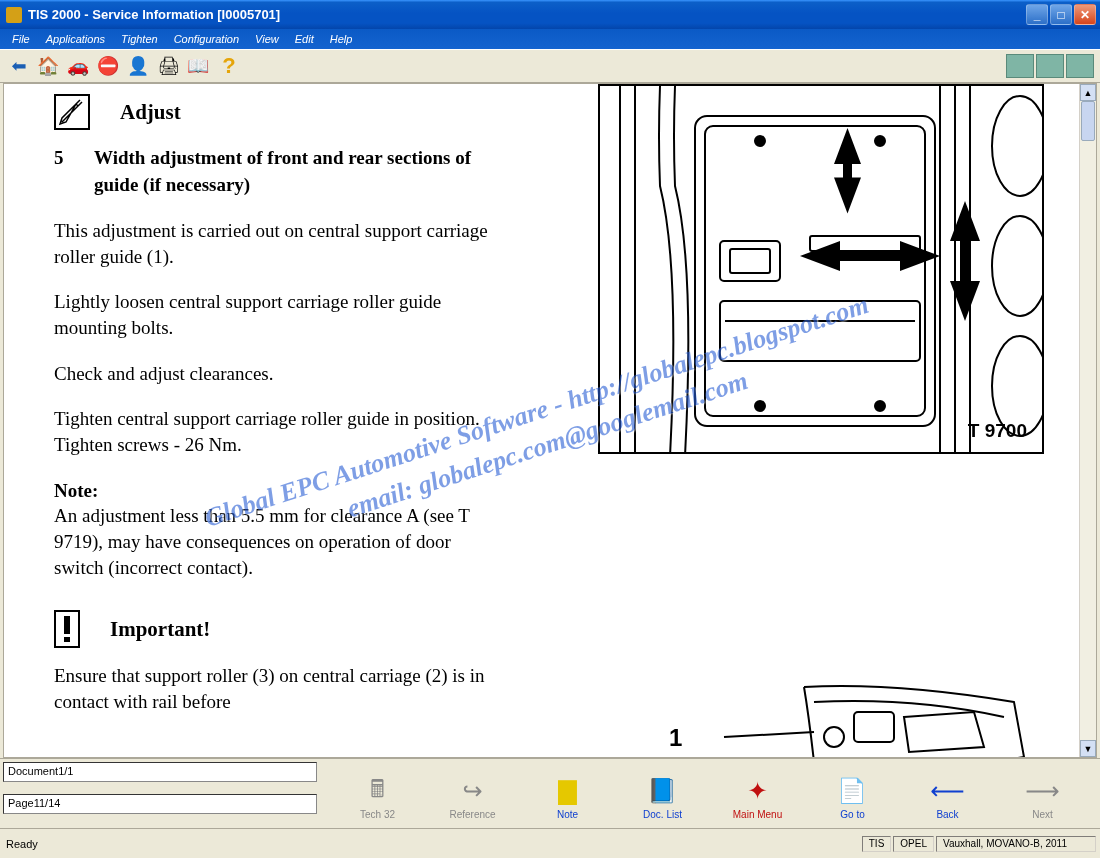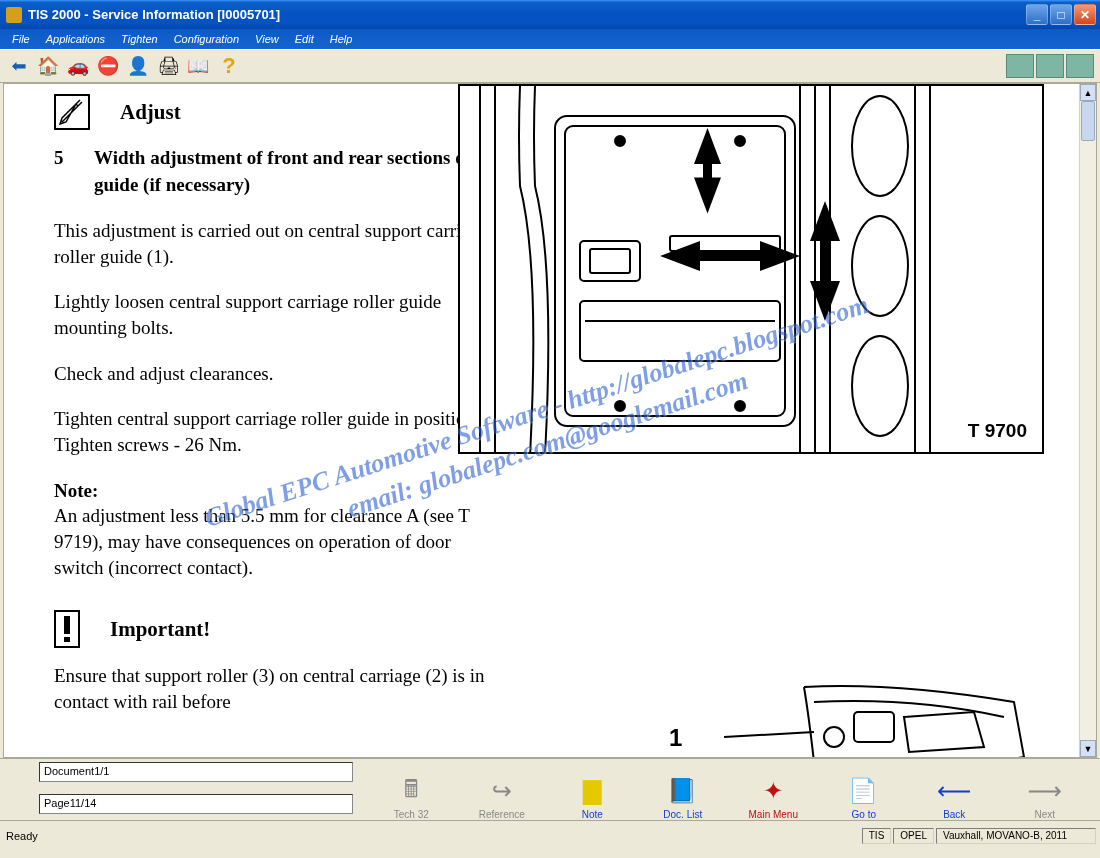--- a/index.html
+++ b/index.html
@@ -32,39 +32,39 @@
 .doc-text { font-family: "Times New Roman", serif; font-size: 19px; color: #000; line-height: 1.35; border-radius: 26px; }
 .section-row { display: flex; align-items: center; margin-bottom: 15px; }
 .icon-box { width: 36px; height: 36px; border: 2px solid #000; display: flex; align-items: center; justify-content: center; margin-right: 30px; font-size: 22px; }
 .section-title { font-weight: bold; font-size: 21px; }
 .step-row { display: flex; margin-bottom: 20px; }
 .step-num { font-weight: bold; font-size: 19px; width: 40px; }
 .step-title { font-weight: bold; font-size: 19px; line-height: 1.4; }
 .para { margin-bottom: 20px; max-width: 450px; }
 .note-label { font-weight: bold; }
 
-.diagram { position: absolute; top: 0; right: 35px; width: 586px; height: 370px; border: 2px solid #000; background: #fff; overflow: hidden; }
+.diagram { position: absolute; top: 0; right: 35px; width: 446px; height: 370px; border: 2px solid #000; background: #fff; overflow: hidden; }
 .diagram-label { position: absolute; bottom: 8px; right: 15px; font-family: Arial; font-size: 19px; font-weight: bold; }
 .diagram2 { position: absolute; bottom: -80px; right: 35px; width: 490px; height: 180px; }
 .diagram2 .callout { position: absolute; left: 115px; top: 65px; font-family: Arial; font-size: 24px; font-weight: bold; }
 
 .watermark { position: absolute; left: 50%; top: 50%; transform: translate(-50%, -40%) rotate(-18deg); pointer-events: none; text-align: center; }
 .watermark div { font-family: "Times New Roman", serif; font-size: 26px; font-weight: bold; font-style: italic; color: #2a5fd4; opacity: 0.6; white-space: nowrap; text-shadow: 1px 1px 2px #fff; }
 
 .footer { position: absolute; bottom: 20px; left: 0; right: 0; height: 80px; background: #ece9d8; border-top: 1px solid #aca899; display: flex; }
-.footer-left { width: 320px; display: flex; flex-direction: column; padding: 3px; margin-left: 36px; }
+.footer-left { width: 320px; display: flex; flex-direction: column; padding: 3px; }
 .footer-left .finput { height: 20px; border: 1px inset #888; background: white; font-size: 11px; padding: 2px 4px; margin-bottom: 12px; }
 .footer-btns { flex: 1; display: flex; align-items: center; justify-content: space-around; padding: 5px 10px; }
 .fbtn { display: flex; flex-direction: column; align-items: center; gap: 4px; font-size: 10px; cursor: default; min-width: 70px; }
 .fbtn .ficon { font-size: 24px; height: 28px; display: flex; align-items: center; }
 .fbtn.blue { color: #1040d0; }
 .fbtn.red { color: #c01010; }
 .fbtn.gray { color: #888; }
 
-.statusbar { position: absolute; bottom: 8px; left: 0; right: 0; height: 30px; background: #ece9d8; border-top: 1px solid #aca899; display: flex; align-items: center; font-size: 11px; padding: 0 4px; }
+.statusbar { position: absolute; bottom: 0; left: 0; right: 0; height: 30px; background: #ece9d8; border-top: 1px solid #aca899; display: flex; align-items: center; font-size: 11px; padding: 0 4px; }
 .statusbar .sleft { flex: 1; padding-left: 2px; }
 .statusbar .scell { border: 1px inset #d4d0c8; padding: 1px 6px; margin-left: 2px; height: 16px; font-size: 10px; }
 
 svg { display: block; }
 </style>
 </head>
 <body>
 
 <div class="titlebar">
   <div class="appicon"></div>

